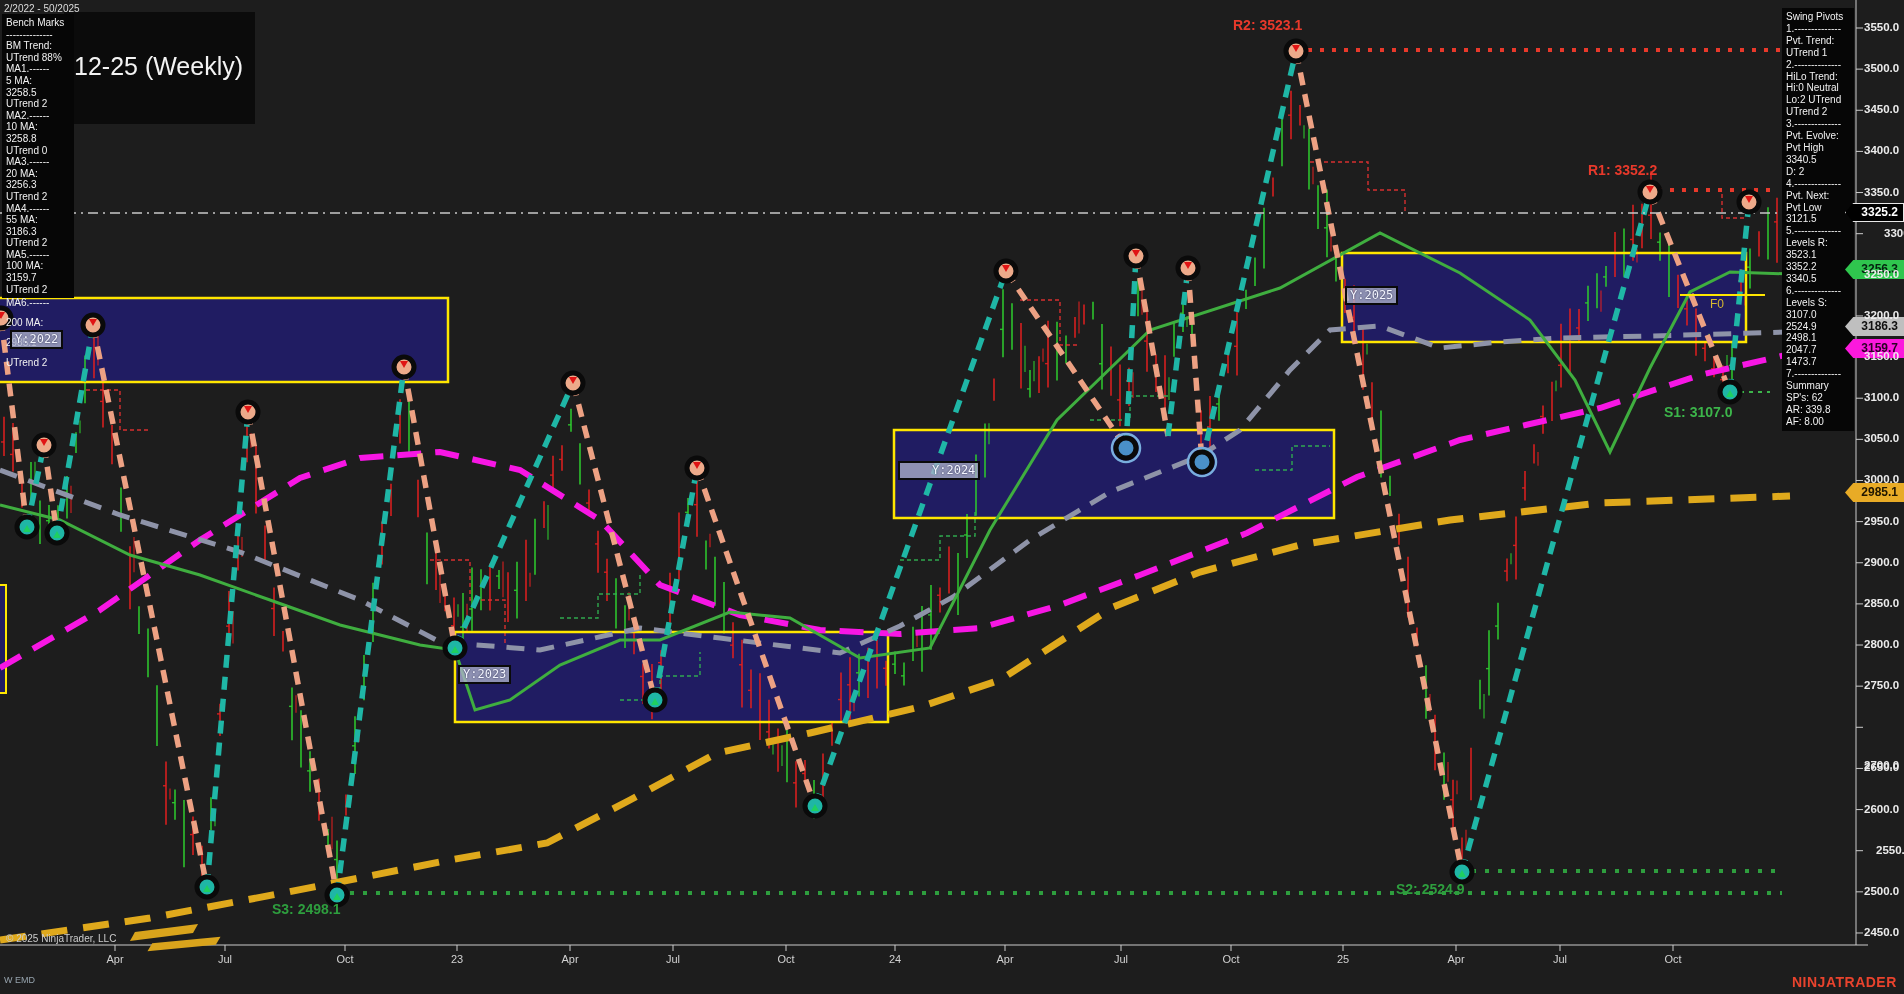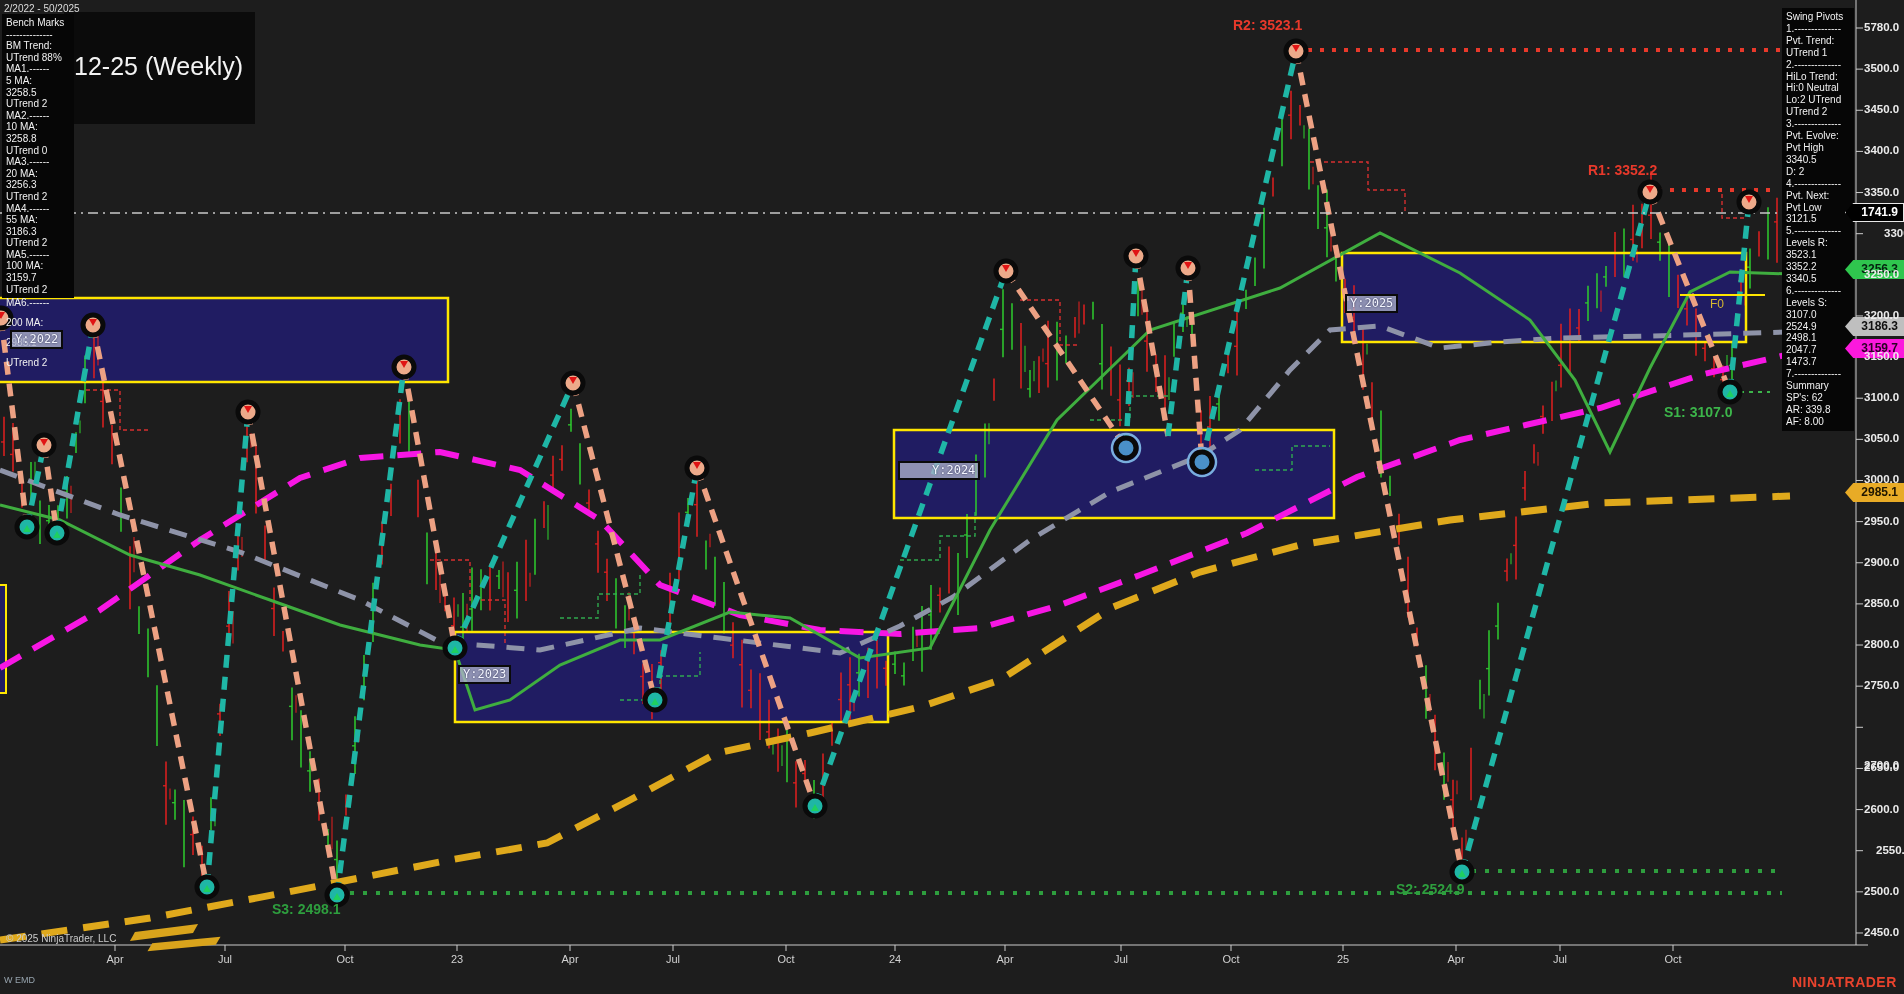--- a/index.html
+++ b/index.html
@@ -585,39 +585,39 @@
 7.--------------
 Summary
 SP's: 62
 AR: 339.8
 AF: 8.00</div>
 
   <div id="chips">
       <div class="chip" style="left: 10px; top: 330px;">Y:2022</div>
       <div class="chip" style="left: 458px; top: 665px;">Y:2023</div>
       <div class="chip" style="left: 898px; top: 461px; padding-left: 32px;">Y:2024</div>
-      <div class="chip" style="left: 1345px; top: 294px;">Y:2025</div>
+      <div class="chip" style="left: 1345px; top: 286px;">Y:2025</div>
     </div>
   <div id="lvl-labels">
       <div class="lvl" style="left: 1233px; top: 17px; color: rgb(232, 57, 43);">R2: 3523.1</div>
       <div class="lvl" style="left: 1588px; top: 162px; color: rgb(232, 57, 43);">R1: 3352.2</div>
       <div class="lvl" style="left: 1664px; top: 404px; color: rgb(60, 181, 74);">S1: 3107.0</div>
       <div class="lvl" style="left: 1396px; top: 881px; color: rgb(46, 158, 62);">S2: 2524.9</div>
       <div class="lvl" style="left: 272px; top: 901px; color: rgb(46, 158, 62);">S3: 2498.1</div>
     </div>
   <div id="f0-label" style="left: 1710px; top: 297px;">F0</div>
   <div id="badges">
-      <div class="badge" style="top: 203px; background: rgb(0, 0, 0); color: rgb(255, 255, 255); box-shadow: rgb(232, 232, 232) 0px 0px 0px 1px inset;">1741.9</div>
+      <div class="badge" style="top: 203px; background: rgb(0, 0, 0); color: rgb(255, 255, 255); box-shadow: rgb(232, 232, 232) 0px 0px 0px 1px inset;">3325.2</div>
       <div class="badge" style="top: 260px; background: rgb(47, 198, 78); color: rgb(5, 35, 16);">3256.3</div>
       <div class="badge" style="top: 317px; background: rgb(191, 191, 191); color: rgb(16, 16, 16);">3186.3</div>
       <div class="badge" style="top: 339px; background: rgb(251, 25, 221); color: rgb(43, 1, 38);">3159.7</div>
       <div class="badge" style="top: 483px; background: rgb(232, 171, 38); color: rgb(32, 22, 0);">2985.1</div>
     </div>
   <div id="yticks">
-      <div class="ytick" style="top: 21px;">5780.0</div>
+      <div class="ytick" style="top: 21px;">3550.0</div>
       <div class="ytick" style="top: 62.135px;">3500.0</div>
       <div class="ytick" style="top: 103.27px;">3450.0</div>
       <div class="ytick" style="top: 144.405px;">3400.0</div>
       <div class="ytick" style="top: 185.54px;">3350.0</div>
       <div class="ytick" style="top: 226.675px; margin-left: 20px;">3300.0</div>
       <div class="ytick" style="top: 267.81px;">3250.0</div>
       <div class="ytick" style="top: 308.945px;">3200.0</div>
       <div class="ytick" style="top: 350.08px;">3150.0</div>
       <div class="ytick" style="top: 391.215px;">3100.0</div>
       <div class="ytick" style="top: 432.35px;">3050.0</div>

